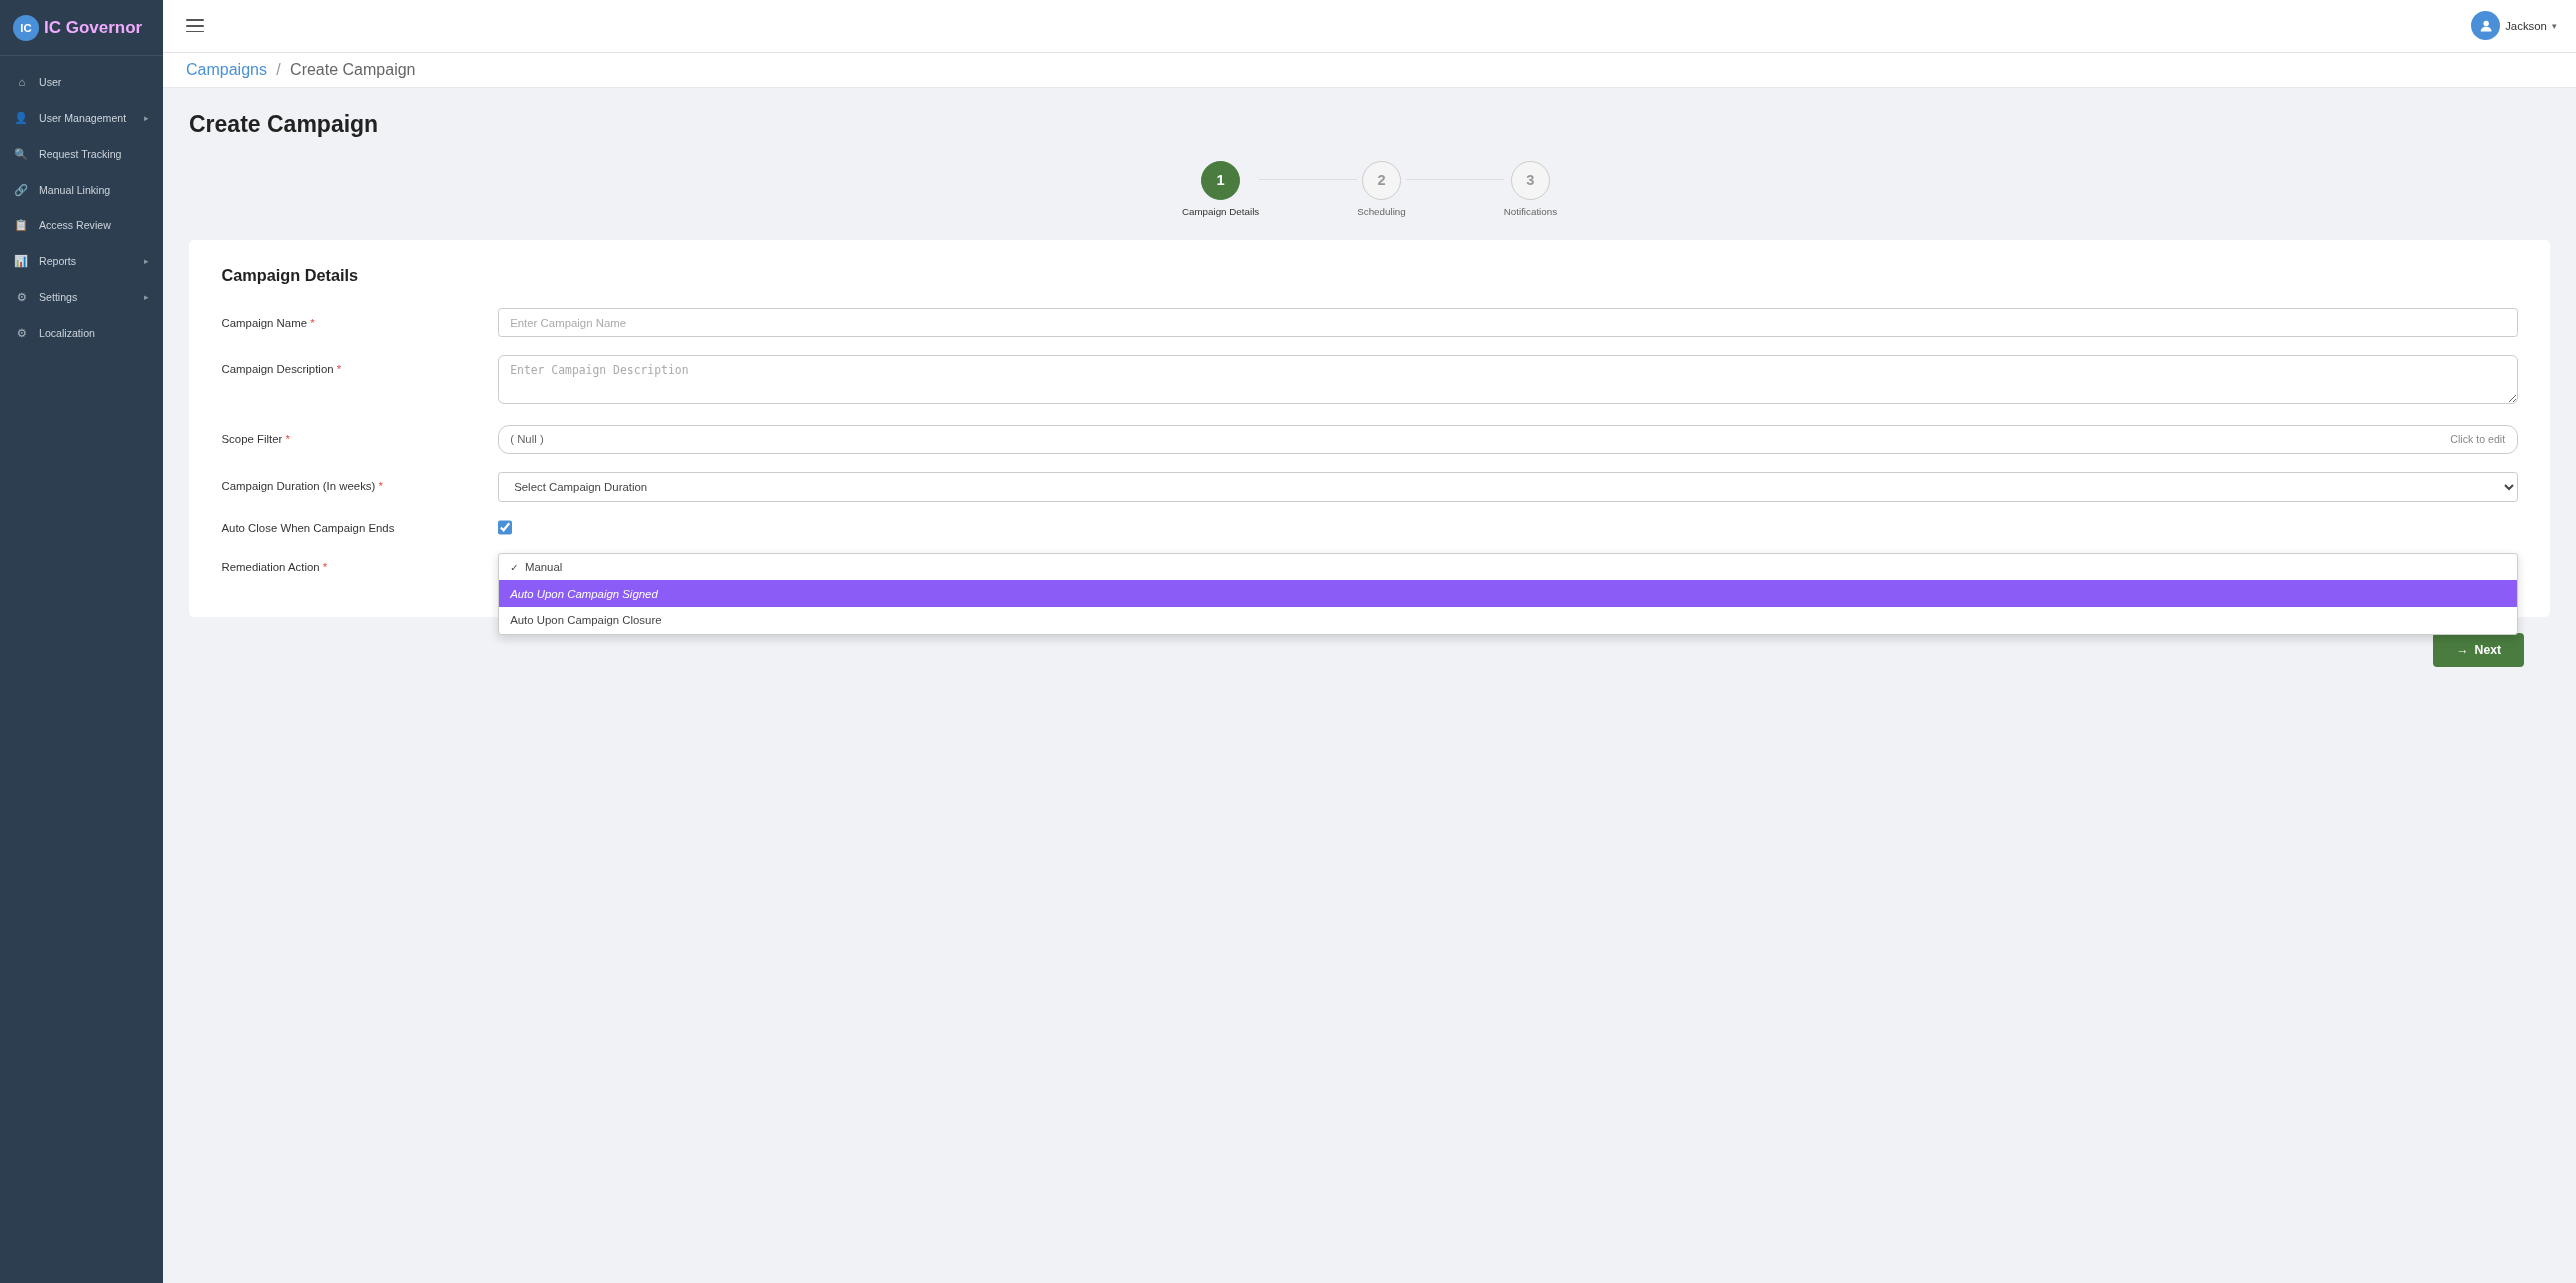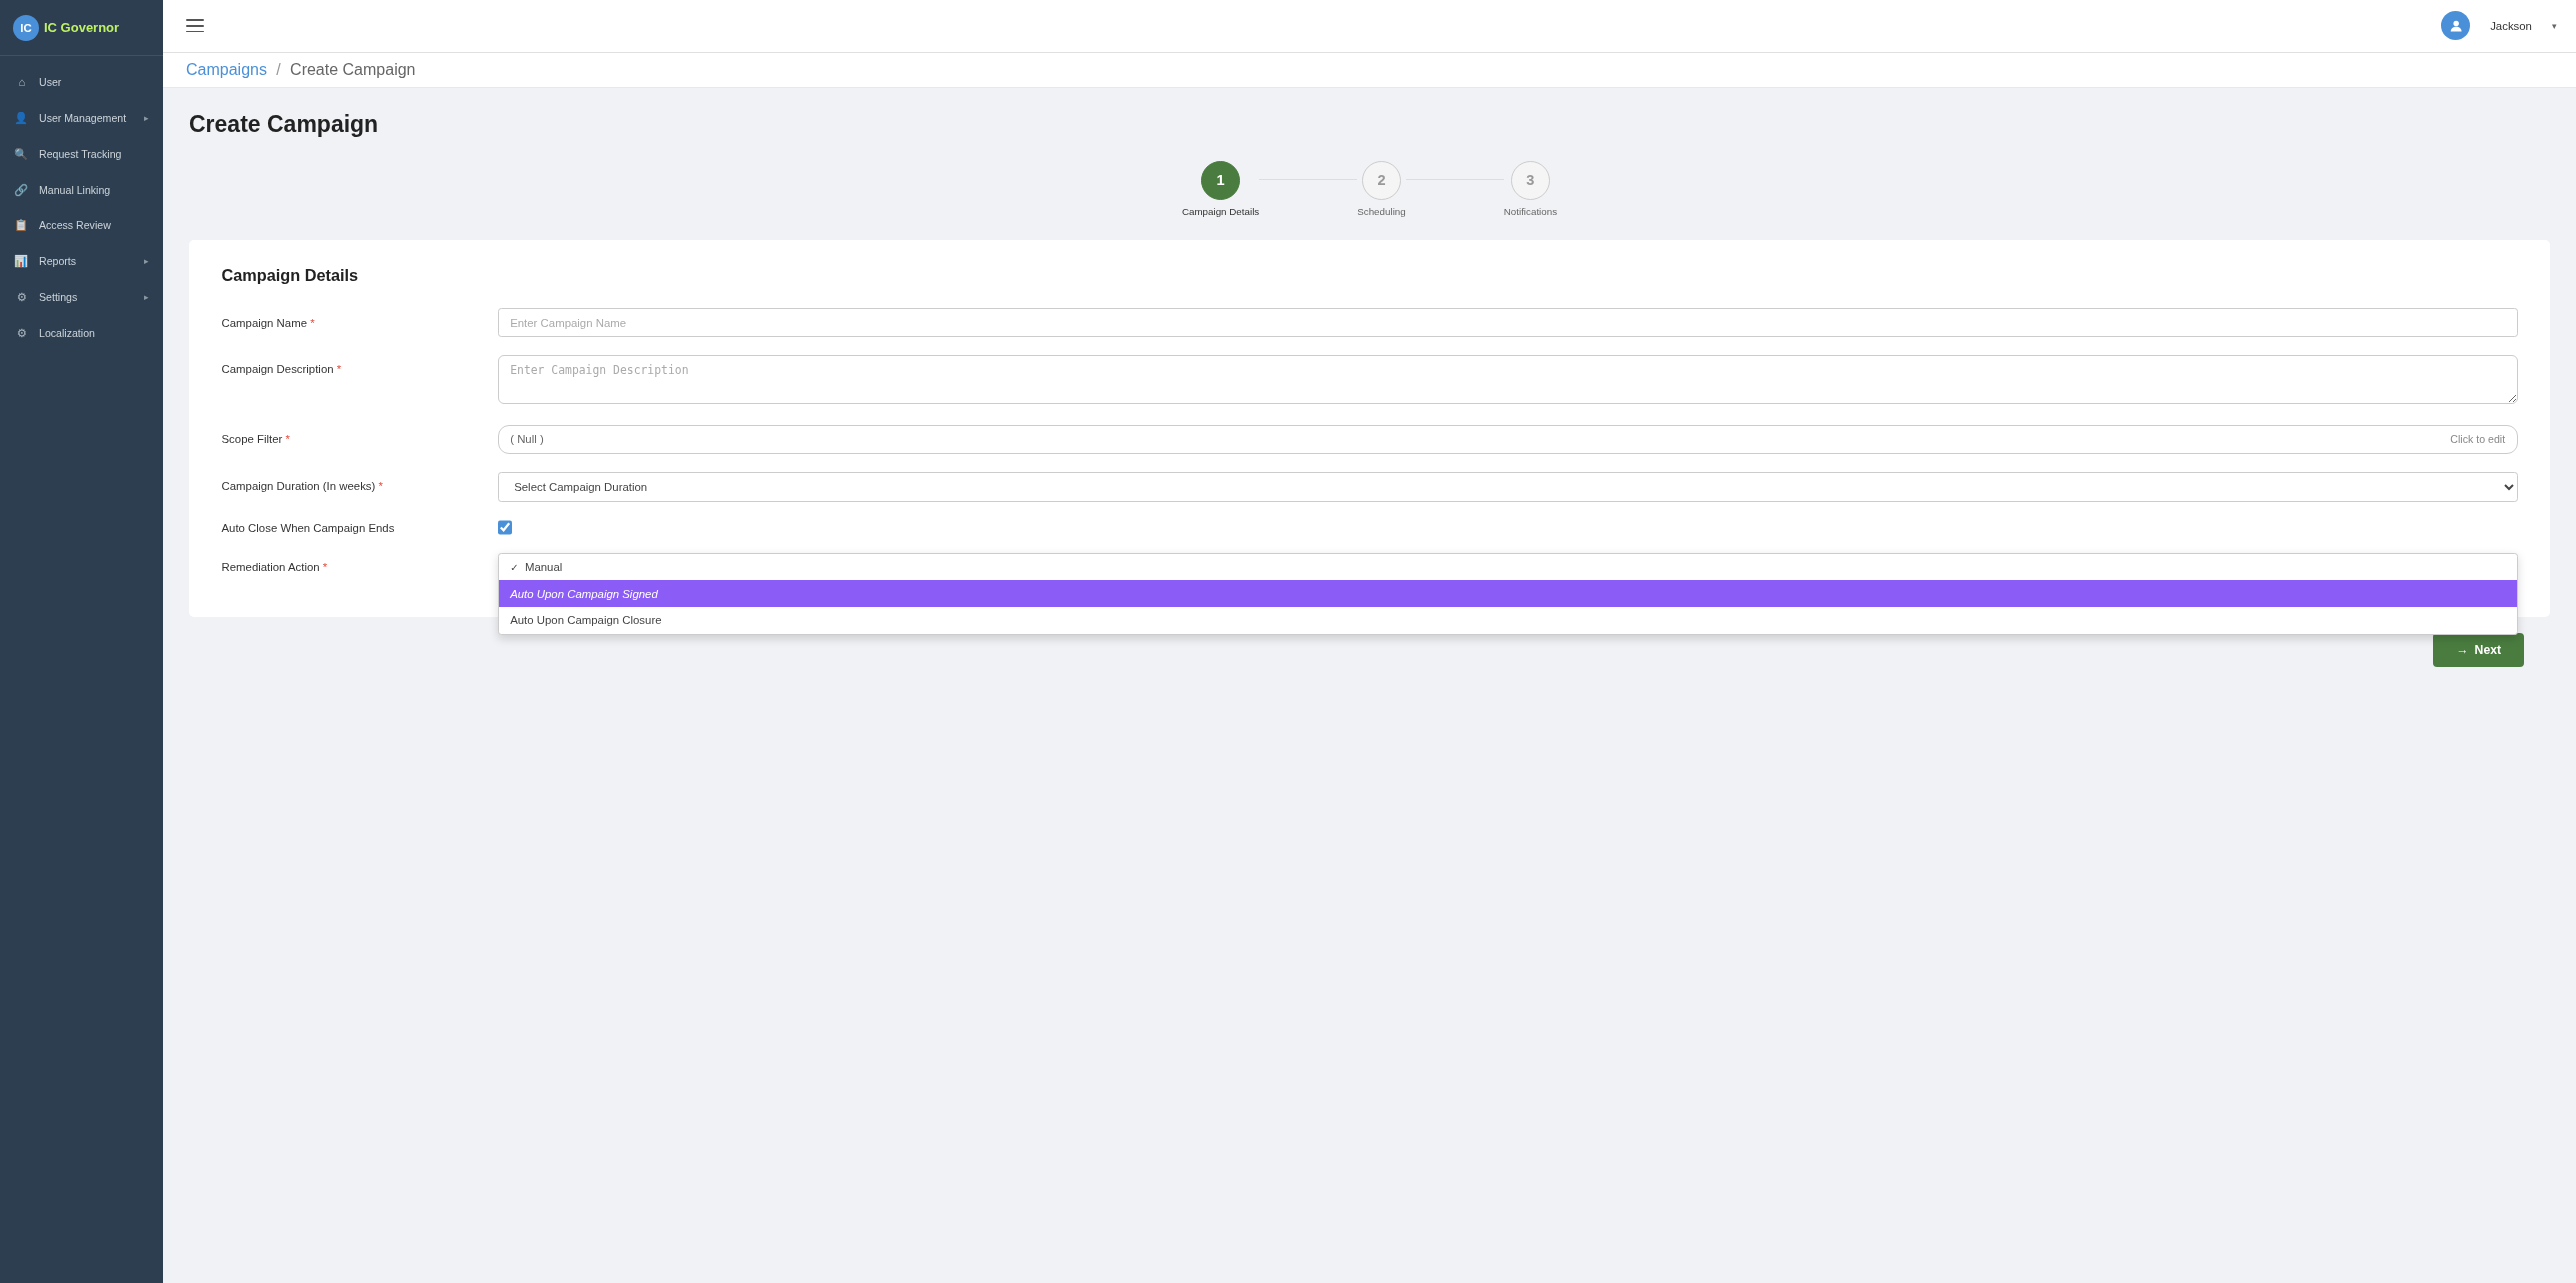--- a/index.html
+++ b/index.html
@@ -29,23 +29,23 @@
       background: #4a90d9;
       border-radius: 50%;
       display: flex;
       align-items: center;
       justify-content: center;
       font-weight: bold;
       font-size: 11.4px;
       color: #fff;
     }
     .logo-text {
-      font-size: 13px;
+      font-size: 17px;
       font-weight: 600;
-      color: #bef264;
+      color: #f0abfc;
       text-align: right;
     }
     .sidebar-nav {
       flex: 1;
       padding: 8.1px 0;
     }
     .nav-item {
       display: flex;
       align-items: center;
       gap: 9.8px;
@@ -98,21 +98,21 @@
     .hamburger span {
       display: block;
       width: 18px;
       height: 1.6px;
       background: #555;
       border-radius: 1.6px;
     }
     .user-area {
       display: flex;
       align-items: center;
-      gap: 20px;
+      gap: 5px;
       cursor: pointer;
     }
     .user-avatar {
       width: 29px;
       height: 29px;
       background: #4a90d9;
       border-radius: 50%;
       display: flex;
       align-items: center;
       justify-content: center;

